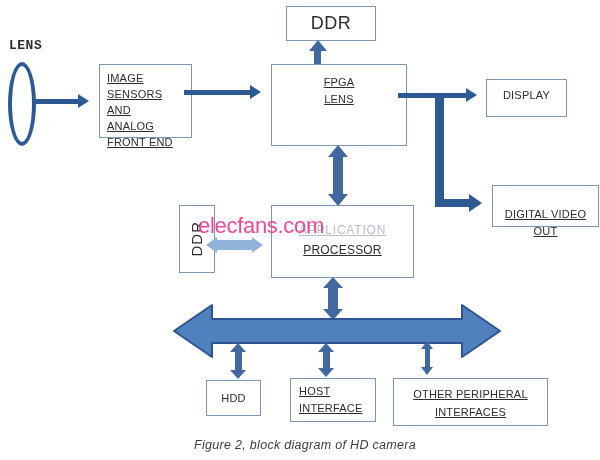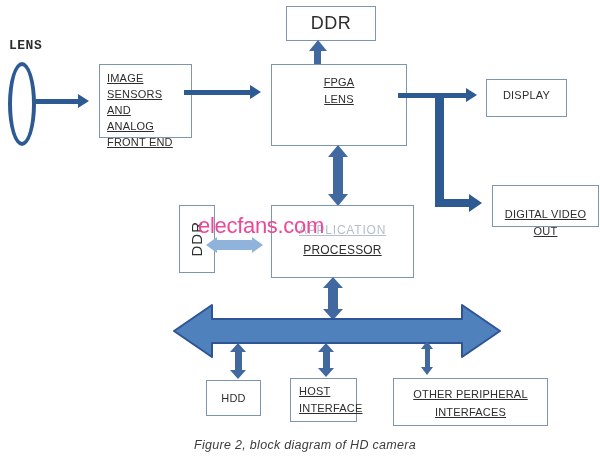--- a/index.html
+++ b/index.html
@@ -125,21 +125,21 @@
   <div class="t" style="left:318px;top:368px;border-width:9px 8px 0 8px;border-top-color:#41699f"></div>
 
   <div class="st2" style="left:425px;top:348px;width:5px;height:20px"></div>
   <div class="t" style="left:421px;top:341px;border-width:0 6px 8px 6px;border-bottom-color:#41699f"></div>
   <div class="t" style="left:421px;top:367px;border-width:8px 6px 0 6px;border-top-color:#41699f"></div>
 
   <div class="box ctr" style="left:197px;top:380px;width:55px;height:36px;line-height:34px">
     <span>HDD</span>
   </div>
 
-  <div class="box" style="left:281px;top:378px;width:67px;height:44px;padding:4px 8px 0 8px;line-height:17px">
+  <div class="box" style="left:281px;top:378px;width:86px;height:44px;padding:4px 8px 0 8px;line-height:17px">
     <span class="ln">HOST</span>
     <span class="ln">INTERFACE</span>
   </div>
 
   <div class="box ctr" style="left:384px;top:378px;width:155px;height:48px;padding-top:6px;line-height:18px">
     <span class="ln">OTHER PERIPHERAL</span>
     <span class="ln">INTERFACES</span>
   </div>
 
   <div class="caption">Figure 2, block diagram of HD camera</div>

